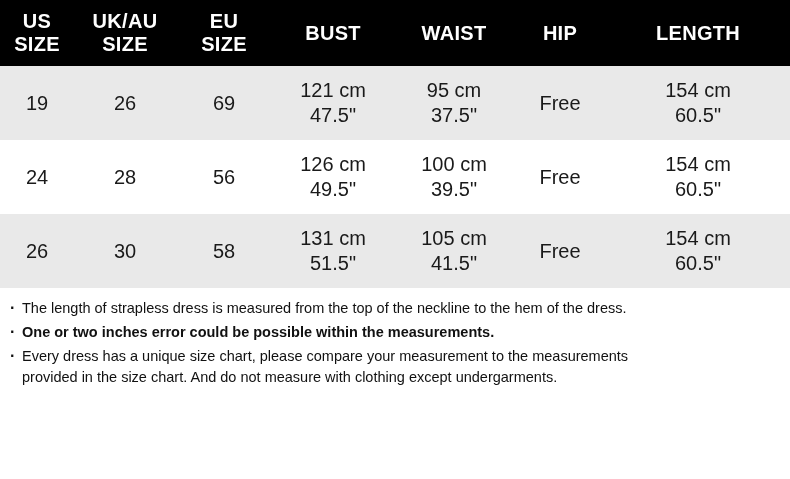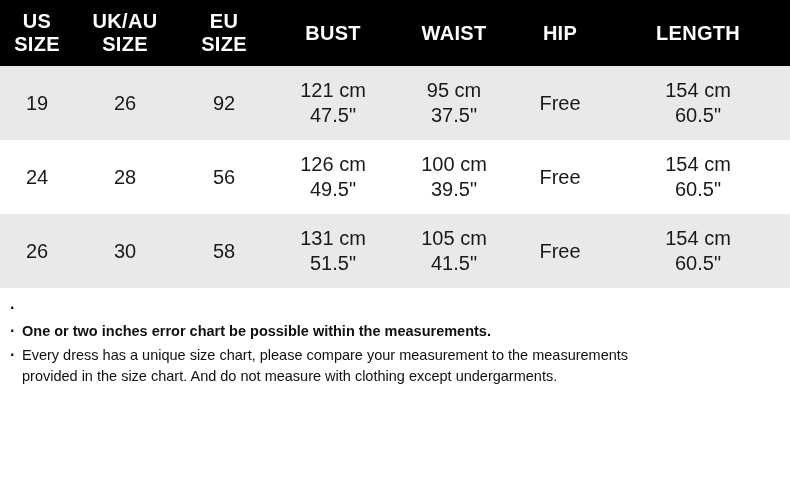--- a/index.html
+++ b/index.html
@@ -115,21 +115,21 @@
         <th class="c-hip">HIP</th>
         <th class="c-len">LENGTH</th>
       </tr>
     </thead>
     <tbody>
 
 
       <tr class="row-odd">
         <td>19</td>
         <td>26</td>
-        <td>92</td>
+        <td>69</td>
         <td>
           <span class="cell-line">121 cm</span>
           <span class="cell-line sub">47.5"</span>
         </td>
         <td>
           <span class="cell-line">95 cm</span>
           <span class="cell-line sub">37.5"</span>
         </td>
         <td>Free</td>
         <td>
@@ -175,24 +175,25 @@
           <span class="cell-line sub">60.5"</span>
         </td>
       </tr>
 
     </tbody>
   </table>
 
   <div class="notes">
     <p class="note">
       <span class="bullet">·</span>
+      <span class="note-text">The length of strapless dress is measured from the top of the neckline to the hem of the dress.</span>
     </p>
     <p class="note bold">
       <span class="bullet">·</span>
-      <span class="note-text">One or two inches error chart be possible within the measurements.</span>
+      <span class="note-text">One or two inches error could be possible within the measurements.</span>
     </p>
     <p class="note">
       <span class="bullet">·</span>
       <span class="note-text">Every dress has a unique size chart, please compare your measurement to the measurements provided in the size chart. And do not measure with clothing except undergarments.</span>
     </p>
   </div>
 
 </div>
 
 </body></html>

